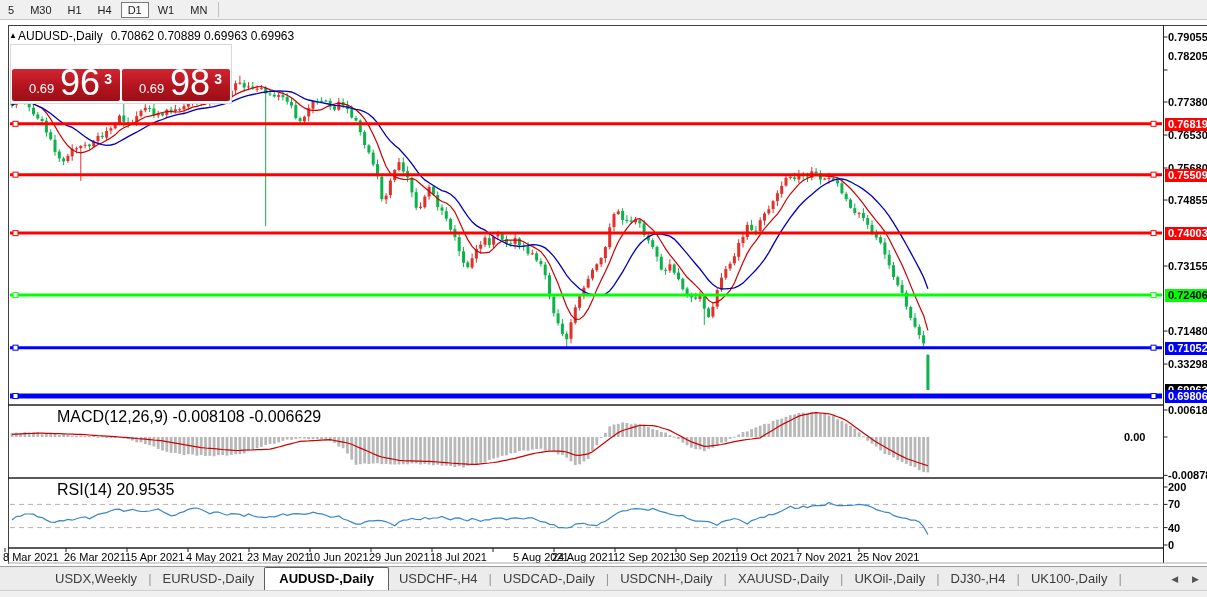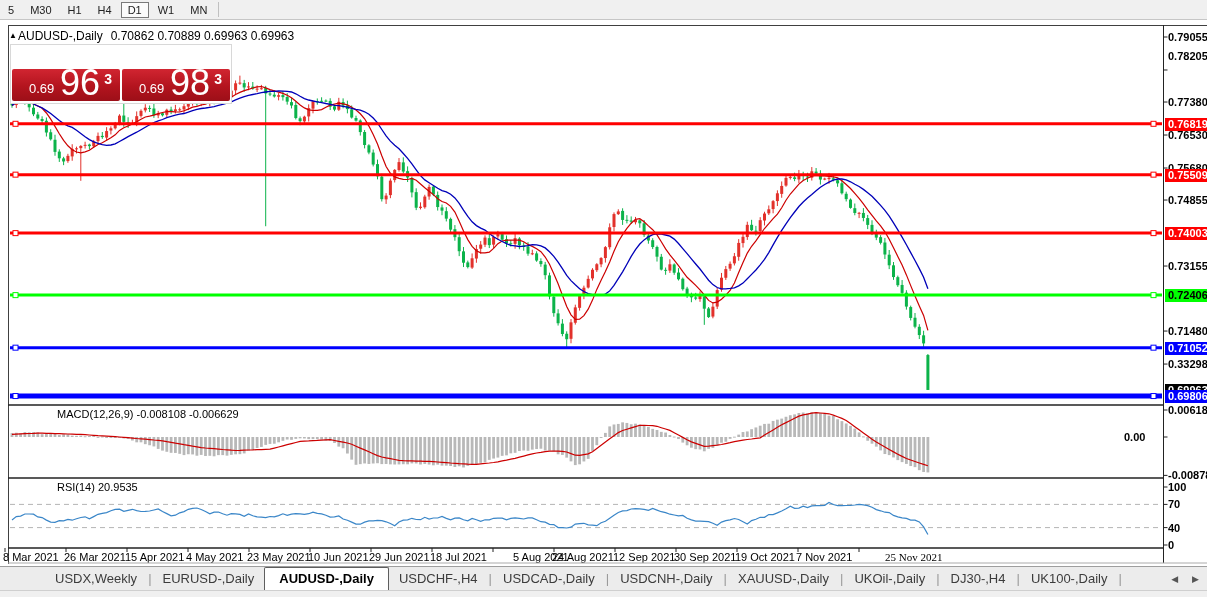--- a/index.html
+++ b/index.html
@@ -27,21 +27,21 @@
         display:flex;align-items:center;justify-content:center;font-size:7px;color:#5d7390;}
   .vol-box{flex:1;height:21px;margin-top:1px;background:#fff;border:1px solid #a6a6a6;border-left:none;border-right:none;
         font-size:13px;color:#000;display:flex;align-items:center;justify-content:flex-end;padding-right:6px;}
   .tp-row2{position:absolute;left:0;top:23px;width:100%;height:34px;display:flex;}
   .price-box{flex:1;margin:1px;background:linear-gradient(180deg,#d12531 0%,#b3141e 55%,#9c0f18 100%);
         border-radius:2px;position:relative;color:#fff;}
   .pb-small{position:absolute;left:17px;bottom:5px;font-size:13px;font-weight:normal;}
   .pb-big{position:absolute;left:48px;top:-7px;font-size:36px;font-weight:400;}
   .pb-sup{position:absolute;right:8px;top:2px;font-size:14px;font-weight:bold;}
   
-  .ind-label{position:absolute;font-size:11px;color:#000;z-index:5;padding-left:44px;}
+  .ind-label{position:absolute;font-size:16px;color:#000;z-index:5;padding-left:44px;}
   
   .axis-label{position:absolute;left:1168px;font-size:11px;font-weight:bold;color:#000;white-space:nowrap;}
   .axis-label-num{position:absolute;font-size:11px;font-weight:bold;color:#000;white-space:nowrap;}
   .level-label{position:absolute;left:1165px;width:42px;height:13px;line-height:13px;font-size:11px;
                font-weight:bold;padding-left:3px;z-index:4;white-space:nowrap;}
   .date-label{position:absolute;top:551px;font-size:11px;color:#000;white-space:nowrap;}
   
   .tabbar{position:absolute;left:0;top:566px;width:1207px;height:24px;background:#ececec;
           border-top:1px solid #9e9e9e;display:flex;align-items:center;font-size:13px;color:#3c3c3c;
           padding-left:45px;box-sizing:border-box;}
@@ -817,39 +817,39 @@
       <div class="level-label" style="top: 383.951px; background: rgb(0, 0, 0); color: rgb(255, 255, 255); z-index: 3;">0.69963</div>
       <div class="level-label" style="top: 117.802px; background: rgb(255, 0, 0); color: rgb(255, 255, 255);">0.76819</div>
       <div class="level-label" style="top: 168.656px; background: rgb(255, 0, 0); color: rgb(255, 255, 255);">0.75509</div>
       <div class="level-label" style="top: 227.119px; background: rgb(255, 0, 0); color: rgb(255, 255, 255);">0.74003</div>
       <div class="level-label" style="top: 289.114px; background: rgb(0, 255, 0); color: rgb(0, 0, 0);">0.72406</div>
       <div class="level-label" style="top: 341.676px; background: rgb(0, 0, 255); color: rgb(255, 255, 255);">0.71052</div>
       <div class="level-label" style="top: 390.046px; background: rgb(0, 0, 255); color: rgb(255, 255, 255);">0.69806</div>
       <div class="axis-label-num" style="left: 1168px; top: 404.001px;">0.006181</div>
       <div class="axis-label-num" style="left: 1104px; top: 431px; padding-left: 20px;">0.00</div>
       <div class="axis-label-num" style="left: 1168px; top: 469.39px;">-0.008789</div>
-      <div class="axis-label-num" style="left: 1168px; top: 481px;">100</div>
+      <div class="axis-label-num" style="left: 1168px; top: 481px;">200</div>
       <div class="axis-label-num" style="left: 1168px; top: 498.4px;">70</div>
       <div class="axis-label-num" style="left: 1168px; top: 521.6px;">40</div>
       <div class="axis-label-num" style="left: 1168px; top: 539px;">0</div>
       <div class="date-label" style="left: 3px;">8 Mar 2021</div>
       <div class="date-label" style="left: 64px; text-align: right;">26 Mar 2021</div>
       <div class="date-label" style="left: 125px;">15 Apr 2021</div>
       <div class="date-label" style="left: 186px;">4 May 2021</div>
       <div class="date-label" style="left: 247px;">23 May 2021</div>
       <div class="date-label" style="left: 308px;">10 Jun 2021</div>
       <div class="date-label" style="left: 369px;">29 Jun 2021</div>
       <div class="date-label" style="left: 430px;">18 Jul 2021</div>
       <div class="date-label" style="left: 491px; padding-left: 22px;">5 Aug 2021</div>
       <div class="date-label" style="left: 552px;">24 Aug 2021</div>
       <div class="date-label" style="left: 613px;">12 Sep 2021</div>
       <div class="date-label" style="left: 674px;">30 Sep 2021</div>
       <div class="date-label" style="left: 735px;">19 Oct 2021</div>
       <div class="date-label" style="left: 796px;">7 Nov 2021</div>
-      <div class="date-label" style="left: 885px; font-family: Liberation Serif, serif;">25 Nov 2021</div>
+      <div class="date-label" style="left: 857px;">25 Nov 2021</div>
     </div>
 
   <div class="tabbar" id="tabbar">
       <div class="tab-item">USDX,Weekly</div>
       <div class="tab-pipe">|</div>
       <div class="tab-item">EURUSD-,Daily</div>
       <div class="tab-item active">AUDUSD-,Daily</div>
       <div class="tab-item">USDCHF-,H4</div>
       <div class="tab-pipe">|</div>
       <div class="tab-item">USDCAD-,Daily</div>

